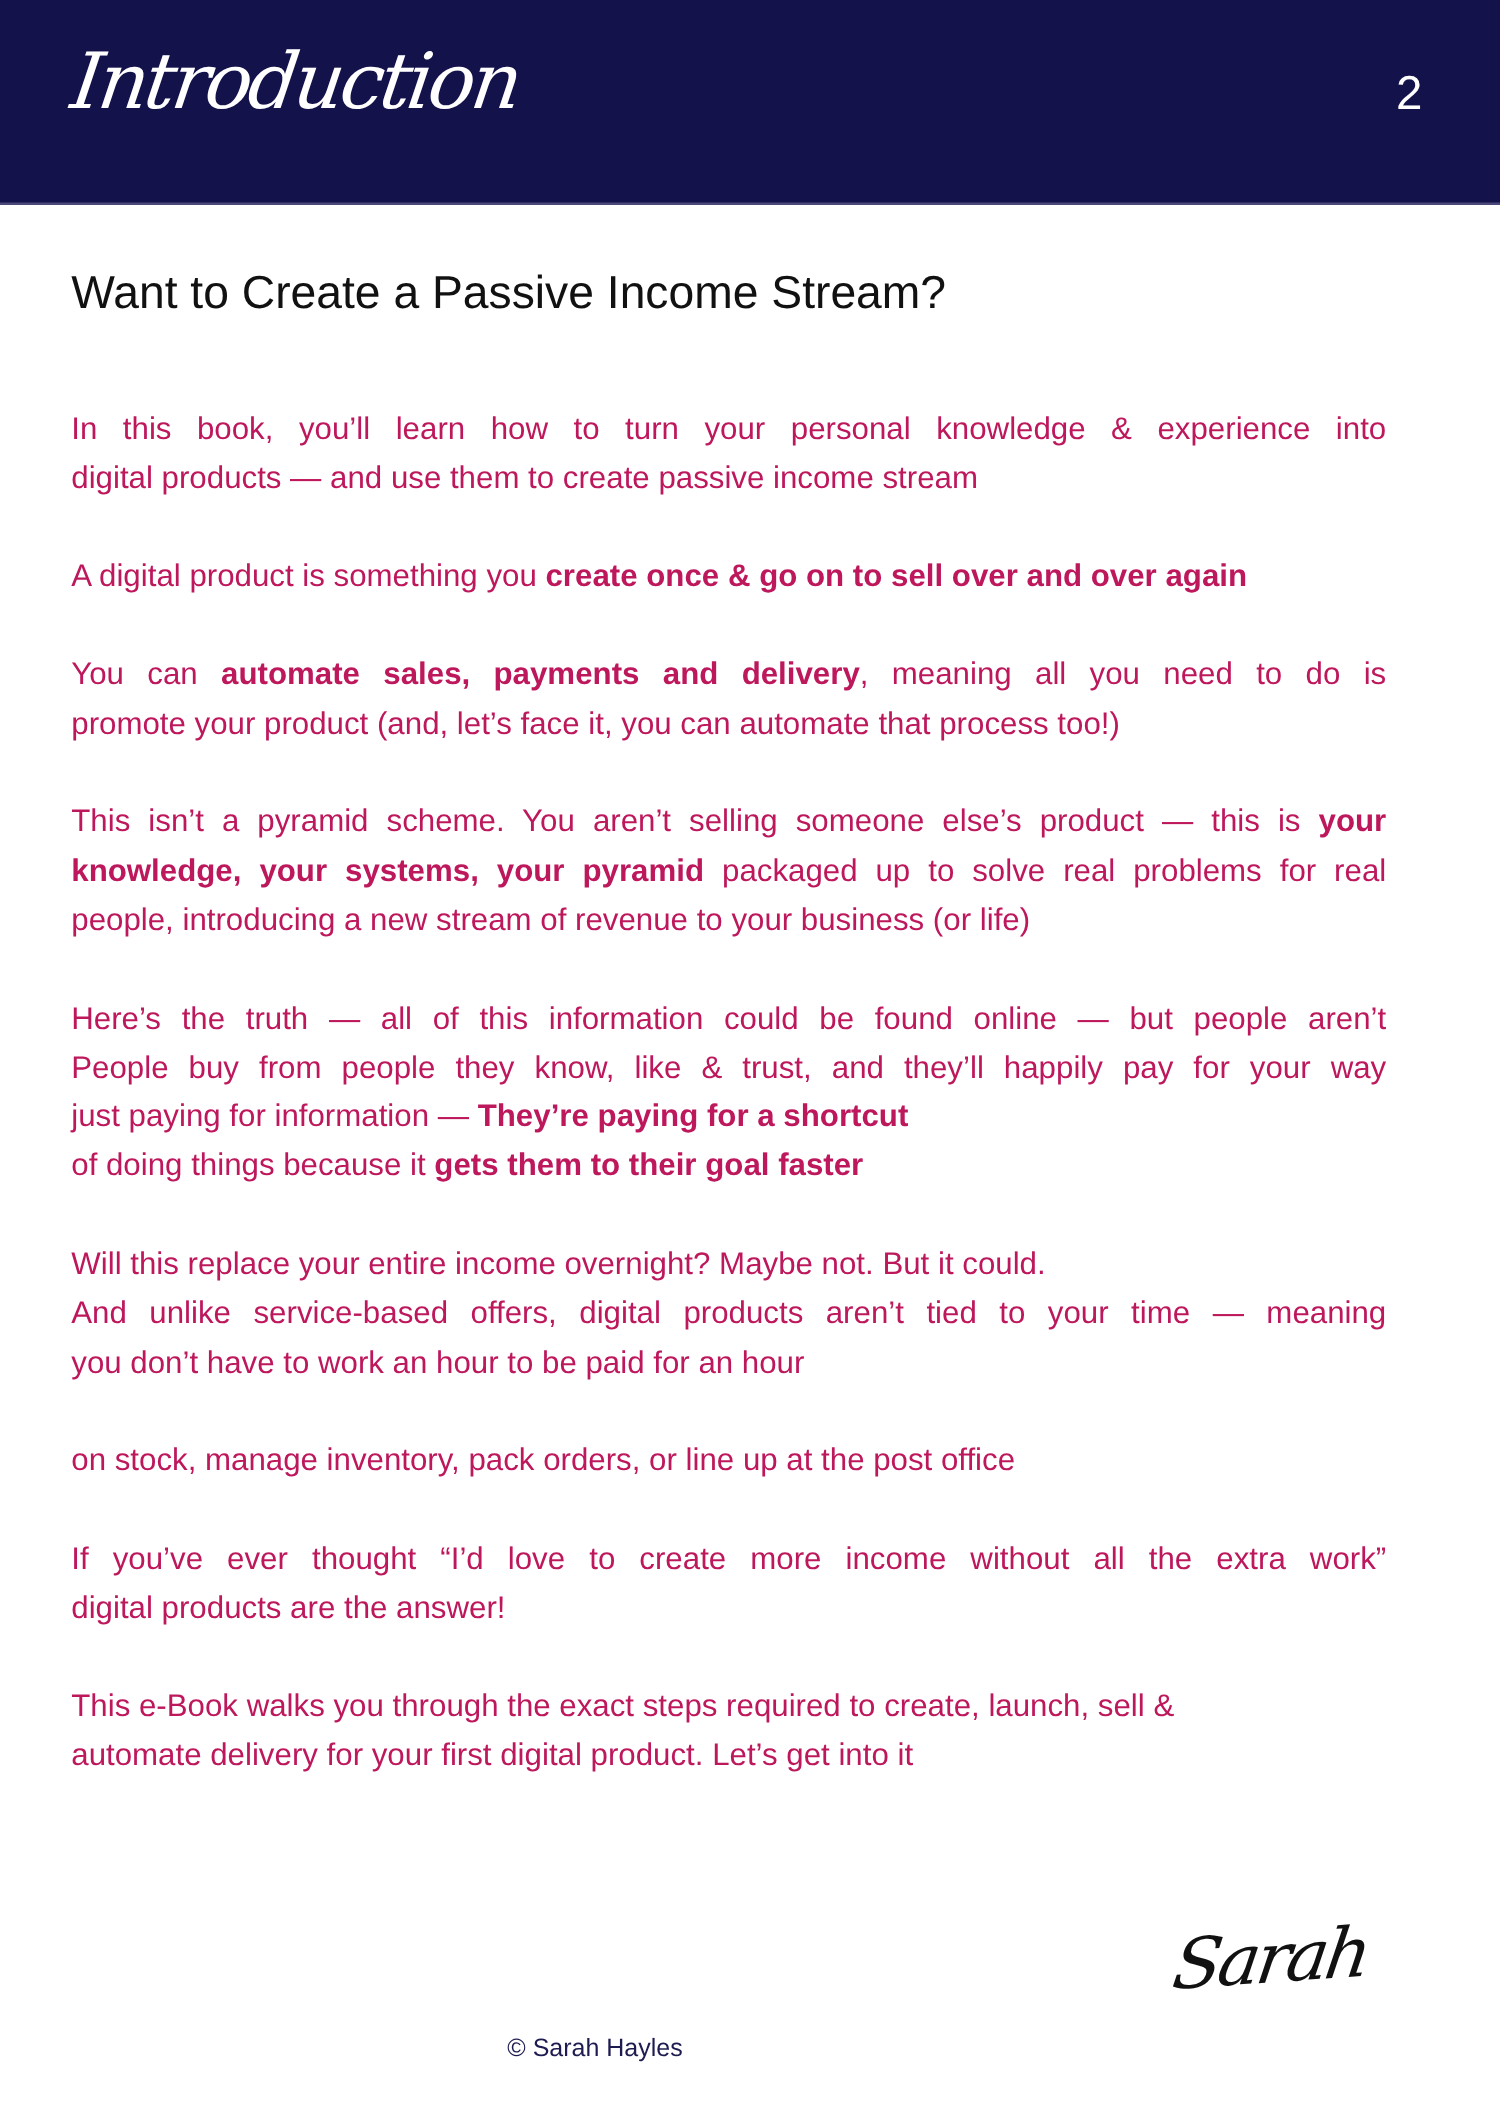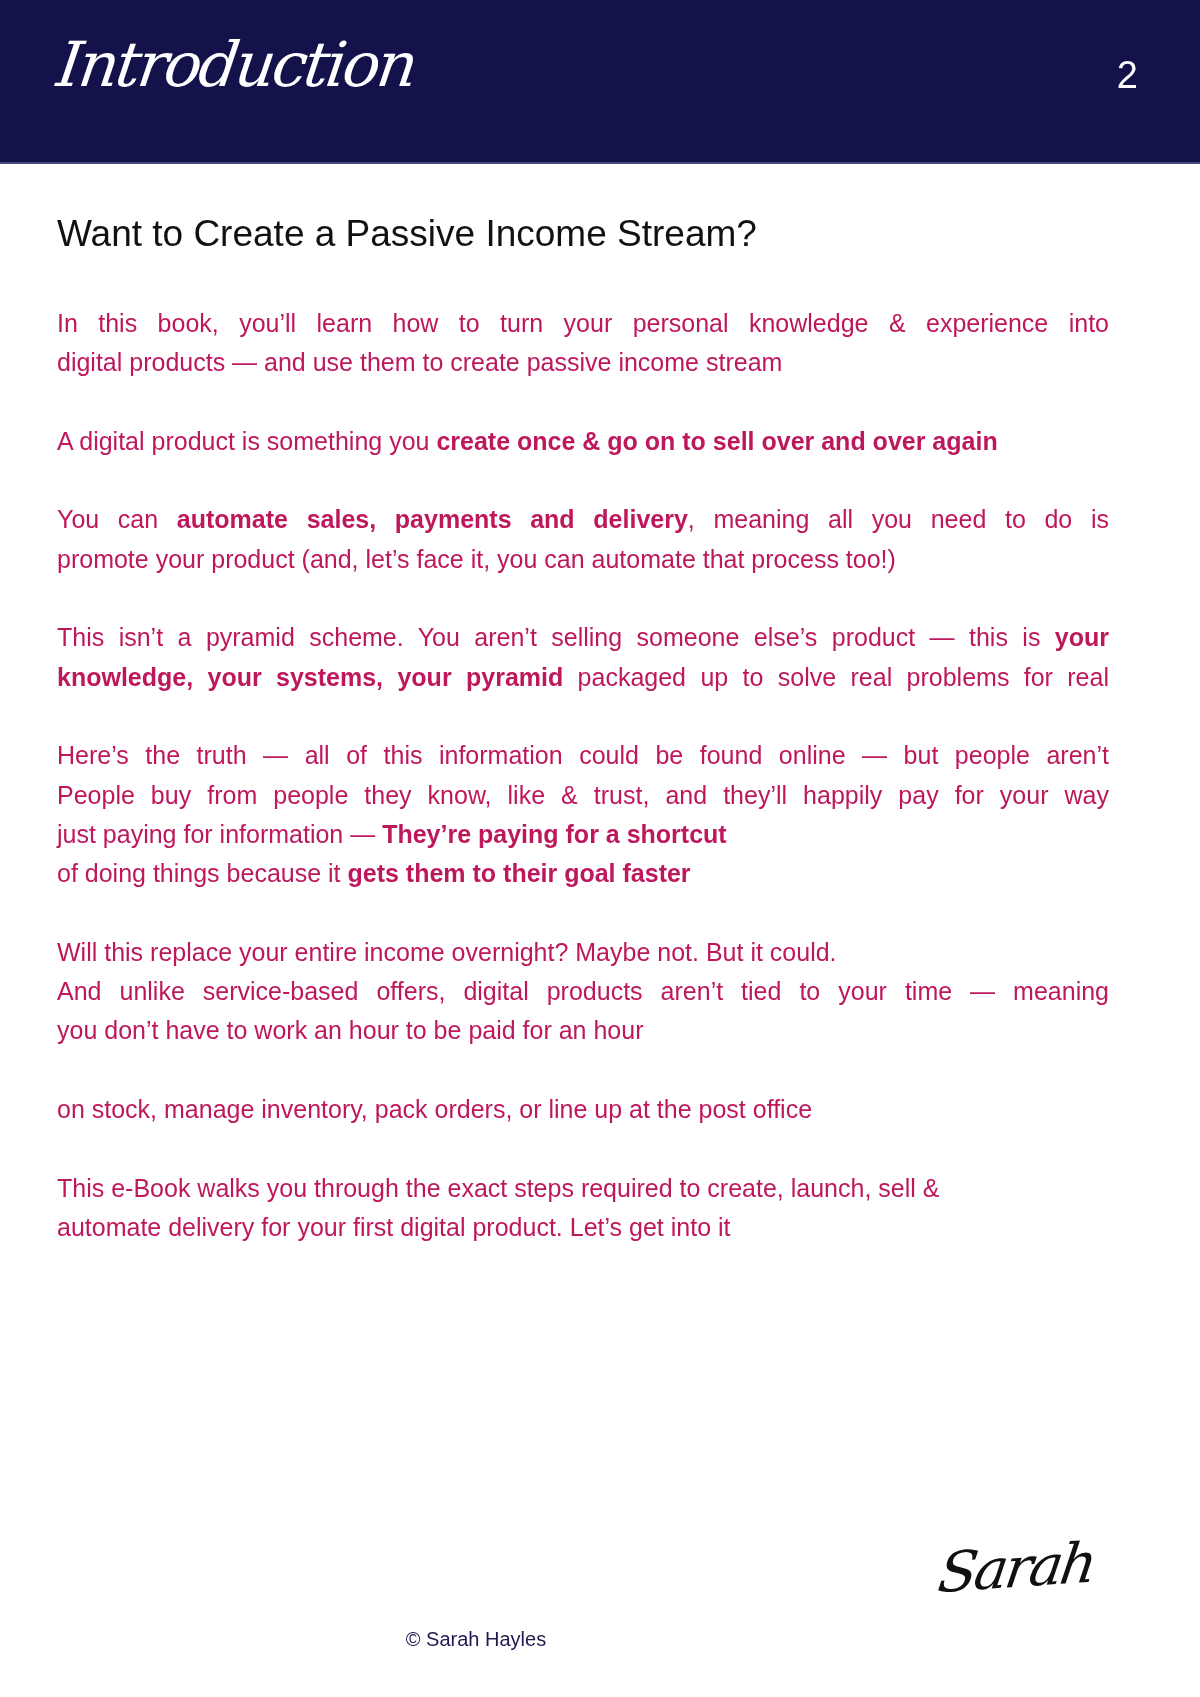--- a/index.html
+++ b/index.html
@@ -23,21 +23,21 @@
       font-family: "Liberation Sans", sans-serif;
       font-size: 38px; color: #ffffff; line-height: 1;
     }
 
     .content {
       position: absolute; left: 57px; top: 208px; width: 1052px;
     }
     .heading {
       font-family: "Liberation Sans", sans-serif;
       font-size: 37px; font-weight: normal; color: #111111;
-      line-height: 52px; margin-bottom: 44px;
+      line-height: 52px; margin-bottom: 64px;
     }
     .para {
       font-size: 25px; line-height: 39.3px; text-align: justify;
       margin-bottom: 39.3px; color: #be185d;
     }
     .para b { font-weight: bold; }
     .line { display: block; }
     .line.just { text-align: justify; text-align-last: justify; }
 
     .signature {
@@ -69,36 +69,41 @@
       <p class="para">
         <span class="line"><span>A digital product is something you </span><b>create once &amp; go on to sell over and over again</b></span>
       </p>
       <p class="para">
         <span class="line just"><span>You can </span><b>automate sales, payments and delivery</b><span>, meaning all you need to do is</span></span>
         <span class="line"><span>promote your product (and, let’s face it, you can automate that process too!)</span></span>
       </p>
       <p class="para">
         <span class="line just"><span>This isn’t a pyramid scheme.  You aren’t selling someone else’s product — this is </span><b>your</b></span>
         <span class="line just"><b>knowledge, your systems, your pyramid</b><span> packaged up to solve real problems for real</span></span>
+        <span class="line"><span>people, introducing a new stream of revenue to your business (or life)</span></span>
       </p>
       <p class="para">
         <span class="line just"><span>Here’s the truth — all of this information could be found online — but people aren’t</span></span>
         <span class="line just"><span>People buy from people they know, like &amp; trust, and they’ll happily pay for your way</span></span>
         <span class="line"><span>just paying for information — </span><b>They’re paying for a shortcut</b></span>
         <span class="line"><span>of doing things because it </span><b>gets them to their goal faster</b></span>
       </p>
       <p class="para">
         <span class="line"><span>Will this replace your entire income overnight?  Maybe not.  But it could.</span></span>
         <span class="line just"><span>And unlike service-based offers, digital products aren’t tied to your time — meaning</span></span>
         <span class="line"><span>you don’t have to work an hour to be paid for an hour</span></span>
       </p>
       <p class="para">
         <span class="line"><span>on stock, manage inventory, pack orders, or line up at the post office</span></span>
       </p>
       <p class="para">
+        <span class="line just"><span>If you’ve ever thought “I’d love to create more income without all the extra work”</span></span>
+        <span class="line"><span>digital products are the answer!</span></span>
+      </p>
+      <p class="para">
         <span class="line"><span>This e-Book walks you through the exact steps required to create, launch, sell &amp;</span></span>
         <span class="line"><span>automate delivery for your first digital product. Let’s get into it</span></span>
       </p>
     </div>
 </div>
 
 <div class="signature">Sarah</div>
 
 <div class="footer">© Sarah Hayles</div>
 

